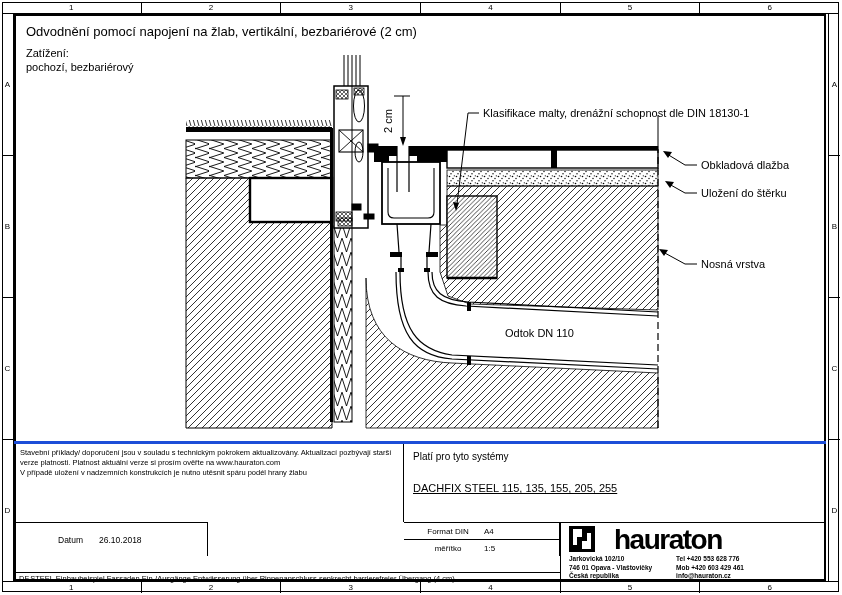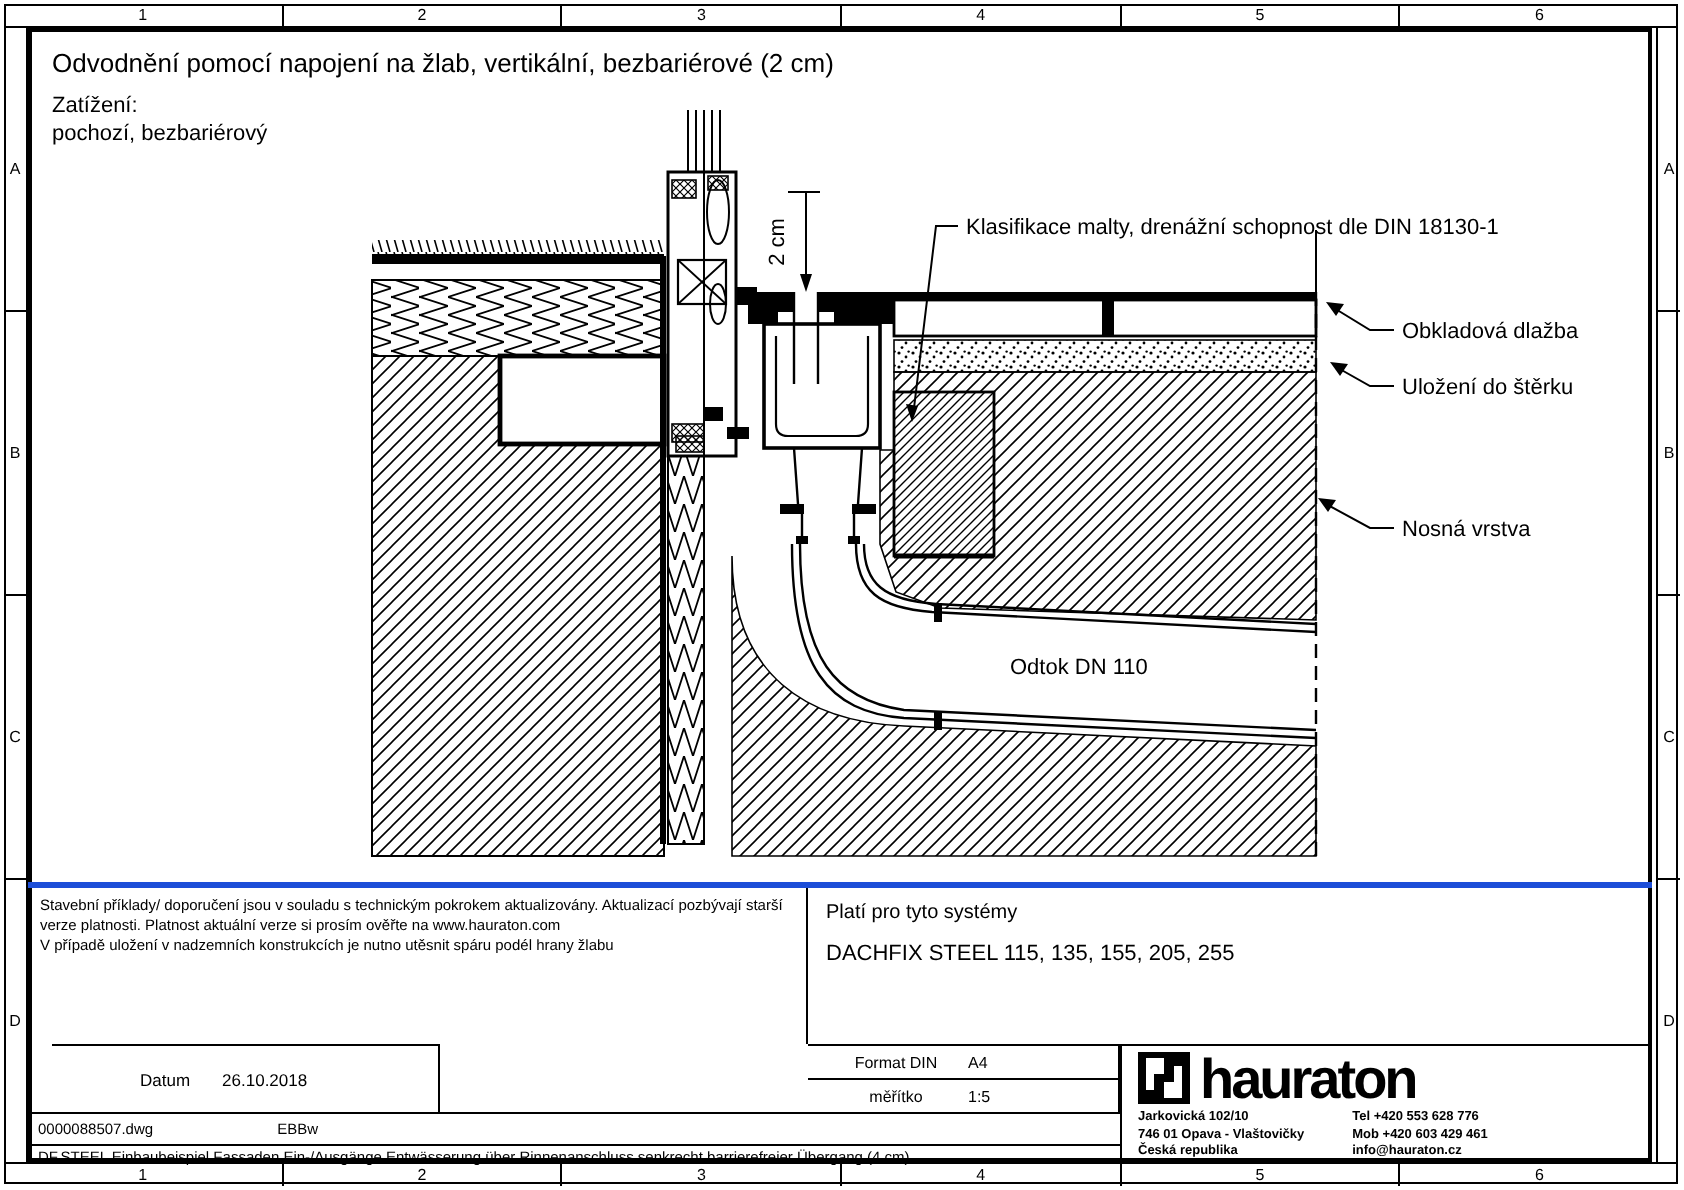--- a/index.html
+++ b/index.html
@@ -20,31 +20,31 @@
   .hdr{position:absolute;left:26px;top:24px;}
   .hdr .title{font-size:13px;margin-bottom:7px;}
   .hdr .sub{font-size:11px;line-height:14px;}
   .drawing-svg{position:absolute;left:14px;top:16px;}
   
   .tb{position:absolute;left:14px;top:441px;width:812px;height:168px;border-top:3px solid #1d4ed8;box-sizing:border-box;}
   .tb .cell{position:absolute;box-sizing:border-box;}
   .tb-notes{left:0;top:0;width:390px;height:78px;border-right:1px solid #000;padding:4px 4px 0 6px;font-size:7.5px;line-height:10px;}
   .tb-systems{left:390px;top:0;width:422px;height:78px;padding:7px 0 0 9px;}
   .tb-systems .lbl{font-size:10px;}
-  .tb-systems .val{font-size:11px;margin-top:9px;}
-  .tb-datum{left:12px;top:78px;width:194px;height:34px;border-top:1px solid #000;border-right:1px solid #000;
+  .tb-systems .val{font-size:11px;margin-top:20px;text-decoration:underline;}
+  .tb-datum{left:0;top:78px;width:194px;height:34px;border-top:1px solid #000;border-right:1px solid #000;
             display:flex;align-items:center;padding-left:44px;gap:16px;font-size:8.5px;}
   .tb-recommend{left:194px;top:78px;width:196px;height:34px;border-top:1px solid #000;border-right:1px solid #000;
             padding:5px 0 0 9px;font-size:8px;line-height:11px;}
   .tb-format{left:390px;top:78px;width:156px;height:34px;border-top:1px solid #000;border-right:1px solid #000;}
   .tb-format .row{height:17px;display:flex;align-items:center;padding-left:8px;font-size:8px;box-sizing:border-box;text-align:center;}
   .tb-format .row:first-child{border-bottom:1px solid #000;}
   .tb-format .row .lbl{width:72px;}
   .tb-logo{left:546px;top:78px;width:266px;height:62px;border-top:1px solid #000;border-left:1px solid #000;padding:3px 0 0 8px;}
-  .logo-row{display:flex;align-items:flex-end;gap:5px;}
+  .logo-row{display:flex;align-items:flex-end;gap:19px;}
   .wordmark{font-size:28px;font-weight:bold;letter-spacing:-1.5px;line-height:25px;}
   .addr{display:flex;gap:24px;margin-top:3px;font-size:6.5px;font-weight:bold;line-height:8.5px;}
   .tb-file{left:0;top:112px;width:546px;height:16px;border-top:1px solid #000;display:flex;align-items:center;padding-left:5px;font-size:7.5px;}
   .tb-file .author{margin-left:62px;}
   .tb-desc{left:0;top:128px;width:546px;height:12px;border-top:1px solid #000;font-size:7.5px;padding:1px 0 0 5px;white-space:nowrap;overflow:hidden;}
   svg text{font-family:"Liberation Sans",sans-serif;fill:#000;}
 </style>
 </head>
 <body>
 
@@ -252,19 +252,15 @@
           <div>746 01 Opava - Vlaštovičky</div>
           <div>Česká republika</div>
         </div>
         <div>
           <div>Tel +420 553 628 776</div>
           <div>Mob +420 603 429 461</div>
           <div>info@hauraton.cz</div>
         </div>
       </div>
     </div>
-    <div class="cell tb-file">
-      <span>0000088507.dwg</span>
-      <span class="author">EBBw</span>
-    </div>
     <div class="cell tb-desc">DF.STEEL Einbaubeispiel Fassaden Ein-/Ausgänge Entwässerung über Rinnenanschluss senkrecht barrierefreier Übergang (4 cm)</div>
   </div>
 </div>
 
 </body></html>

